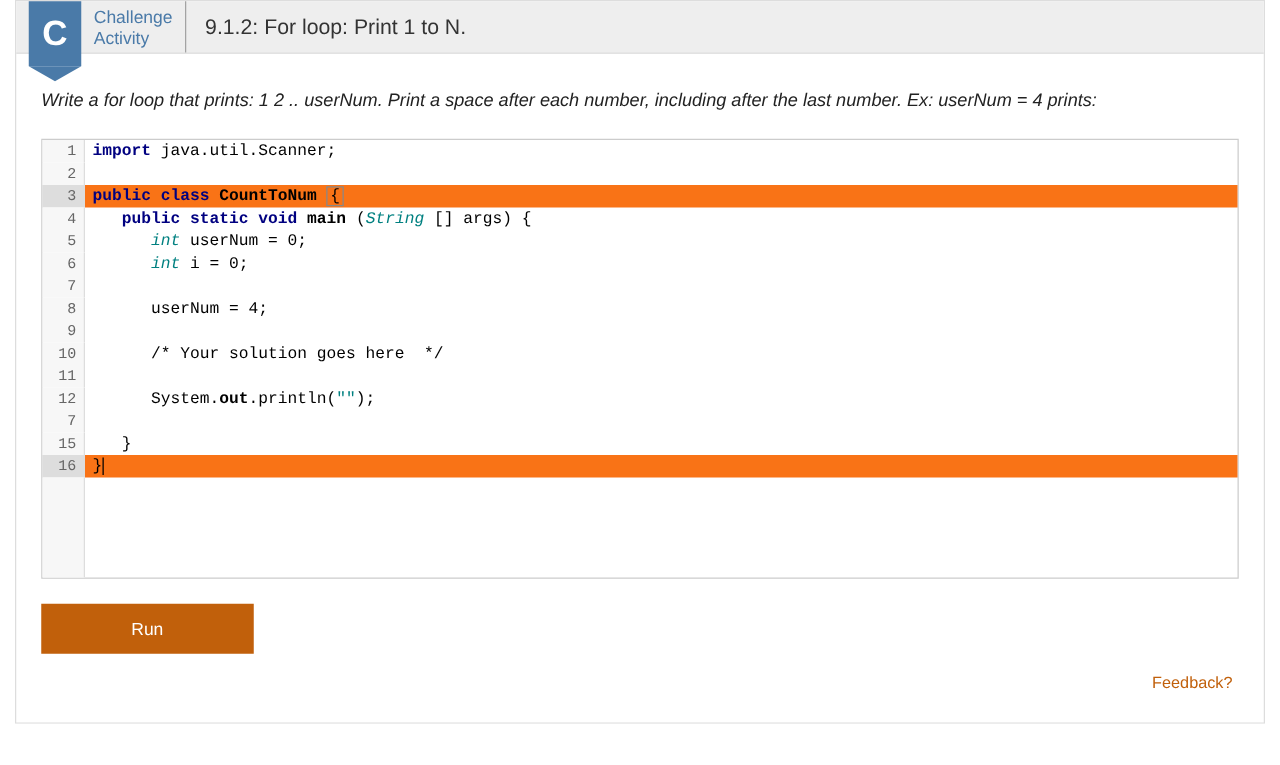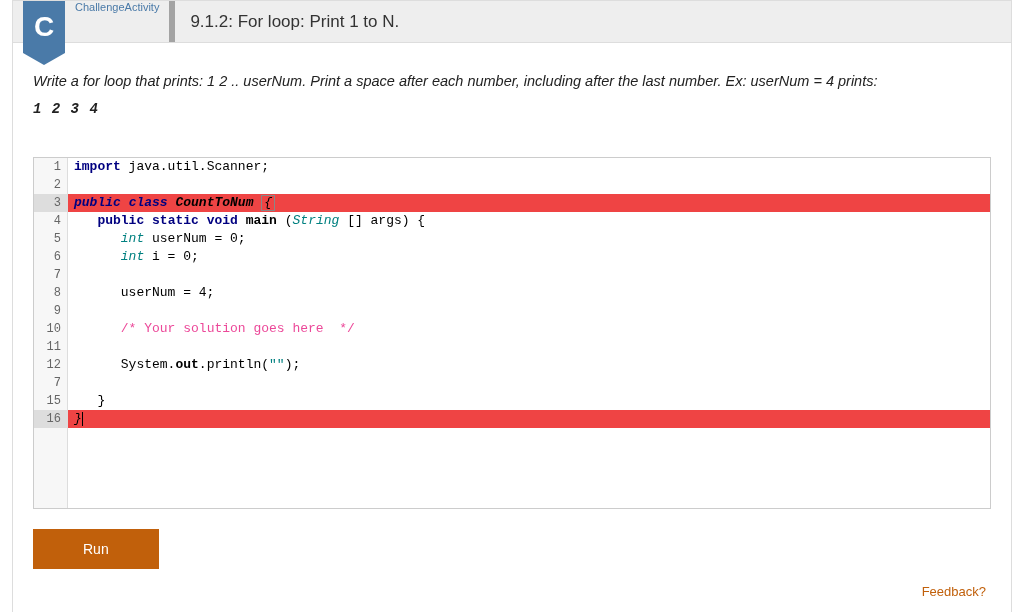--- a/index.html
+++ b/index.html
@@ -44,25 +44,25 @@
     content: "";
     position: absolute;
     bottom: -12px;
     left: 0;
     border-left: 21px solid transparent;
     border-right: 21px solid transparent;
     border-top: 12px solid #4a7aa8;
   }
   .header-labels {
     display: flex;
-    flex-direction: row;
+    flex-direction: column;
     justify-content: center;
     padding: 0 10px;
-    border-right: 6px solid #a3a3a3;
-    font-size: 11px;
+    border-right: 1px solid #a3a3a3;
+    font-size: 14px;
     color: #4a7aa8;
     line-height: 1.2;
   }
   .header-title {
     display: flex;
     align-items: center;
     padding-left: 15px;
     font-size: 17px;
     color: #333;
   }
@@ -104,38 +104,38 @@
     color: #666;
     border-right: 1px solid #ddd;
     font-size: 12px;
     user-select: none;
   }
   .line-code {
     padding-left: 6px;
     white-space: pre;
     flex: 1;
   }
-  .line.current .line-code { background: #ef4444; font-style: italic; }
+  .line.current .line-code { background: #f97316; }
   .line.current .line-num { background: #ddd; }
   .kw { color: #000080; font-weight: bold; }
   .type { color: #008080; font-style: italic; }
   .cls { color: #000; font-weight: bold; }
-  .cmt { color: #ec4899; }
+  .cmt { color: #000000; }
   .str { color: #008080; }
   .editor-pad {
     height: 80px;
     display: flex;
   }
   .editor-pad .line-num { height: 100%; }
   .run-btn {
     display: inline-block;
     background: #c1600b;
     color: #fff;
     border: none;
-    padding: 12px 50px;
+    padding: 12px 72px;
     font-size: 14px;
     margin-left: 20px;
     margin-top: 5px;
     cursor: pointer;
     font-family: Arial;
   }
   .feedback {
     text-align: right;
     padding: 15px 25px 0 0;
     color: #c1600b;
@@ -166,21 +166,20 @@
     </div>
     <div class="header-labels">
       <span>Challenge</span>
       <span>Activity</span>
     </div>
     <div class="header-title">9.1.2: For loop: Print 1 to N.</div>
   </div>
 
   <div class="content">
     <div class="instructions">Write a for loop that prints: 1 2 .. userNum. Print a space after each number, including after the last number. Ex: userNum = 4 prints:</div>
-    <div class="example">1 2 3 4</div>
   </div>
 
   <div class="editor">
     <div class="line">
         <div class="line-num">1</div>
         <div class="line-code"><span class="kw">import</span><span> java.util.Scanner;</span></div>
       </div>
     <div class="line">
         <div class="line-num">2</div>
         <div class="line-code"></div>

